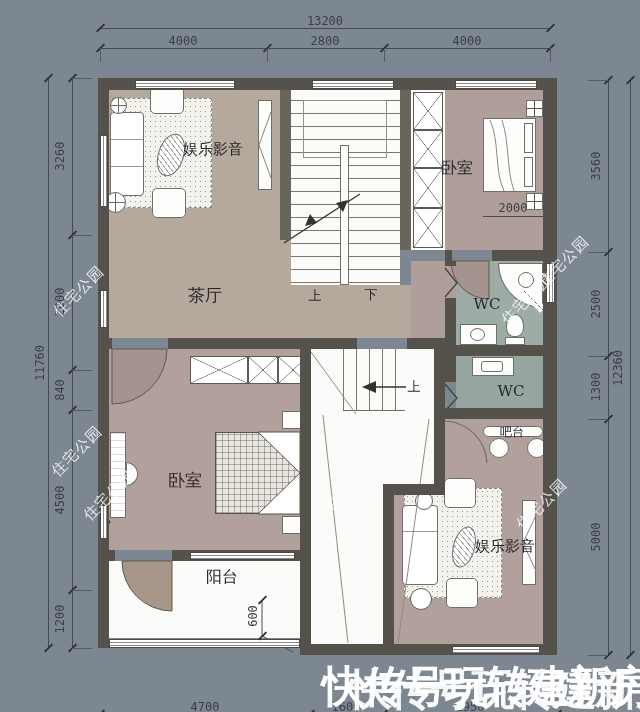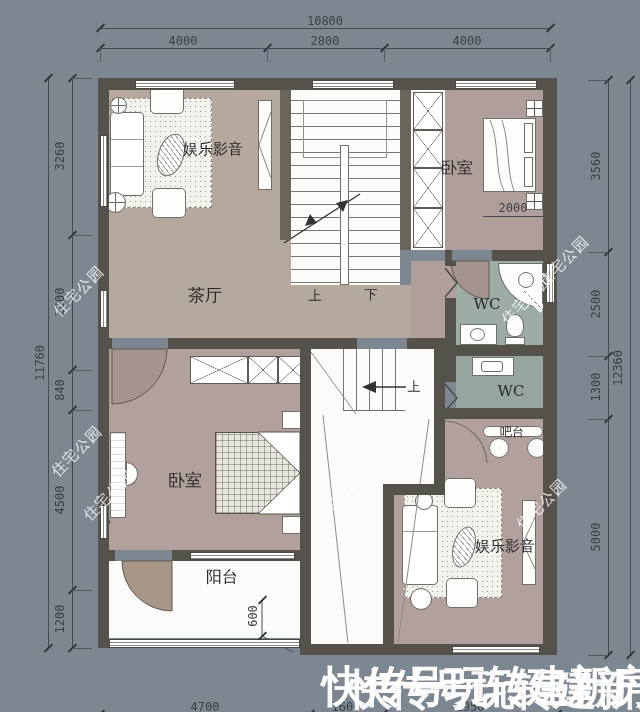--- a/index.html
+++ b/index.html
@@ -221,21 +221,21 @@
 
   <div class="dimline" style="left:483px;top:216px;width:60px;height:1px;"></div>
   <div class="dimtxt" style="left:488px;top:202px;width:50px;">2000</div>
 
   <div class="dimtxt" style="left:236px;top:610px;width:34px;transform:rotate(-90deg);">600</div>
 
   <div class="abs" id="dims" style="left:0;top:0;width:640px;height:712px;">
       <div class="dimline" style="left: 100px; top: 28px; width: 450px; height: 1px;"></div>
       <div class="tick" style="left: 95px; top: 27px;"></div>
       <div class="tick" style="left: 545px; top: 27px;"></div>
-      <div class="dimtxt" style="left: 300px; top: 15px; width: 50px;">10800</div>
+      <div class="dimtxt" style="left: 300px; top: 15px; width: 50px;">13200</div>
       <div class="dimline" style="left: 100px; top: 48px; width: 450px; height: 1px;"></div>
       <div class="tick" style="left: 95px; top: 47px;"></div>
       <div class="stub" style="left: 100px; top: 48px; width: 1px; height: 14px;"></div>
       <div class="tick" style="left: 262px; top: 47px;"></div>
       <div class="stub" style="left: 267px; top: 48px; width: 1px; height: 14px;"></div>
       <div class="tick" style="left: 379px; top: 47px;"></div>
       <div class="stub" style="left: 384px; top: 48px; width: 1px; height: 14px;"></div>
       <div class="tick" style="left: 545px; top: 47px;"></div>
       <div class="stub" style="left: 550px; top: 48px; width: 1px; height: 14px;"></div>
       <div class="dimtxt" style="left: 158px; top: 35px; width: 50px;">4000</div>

